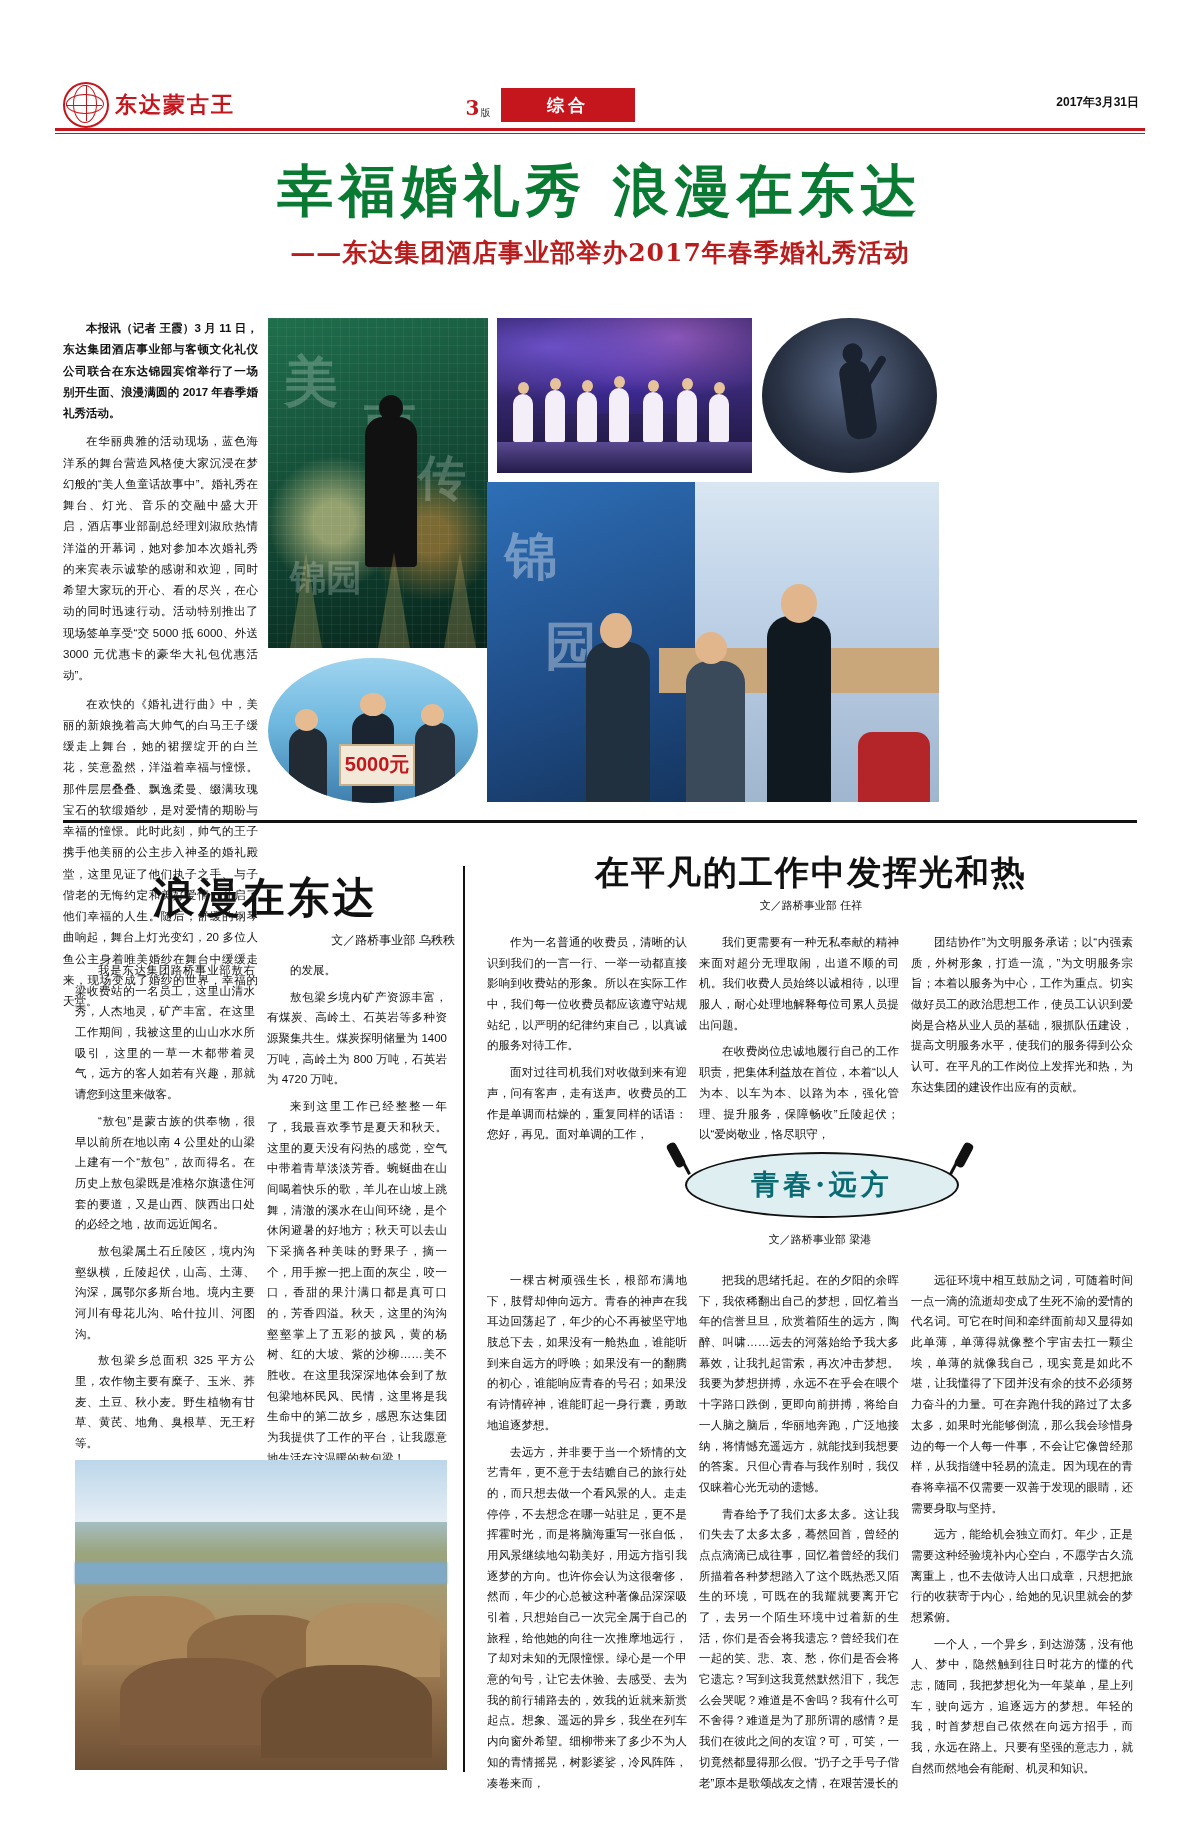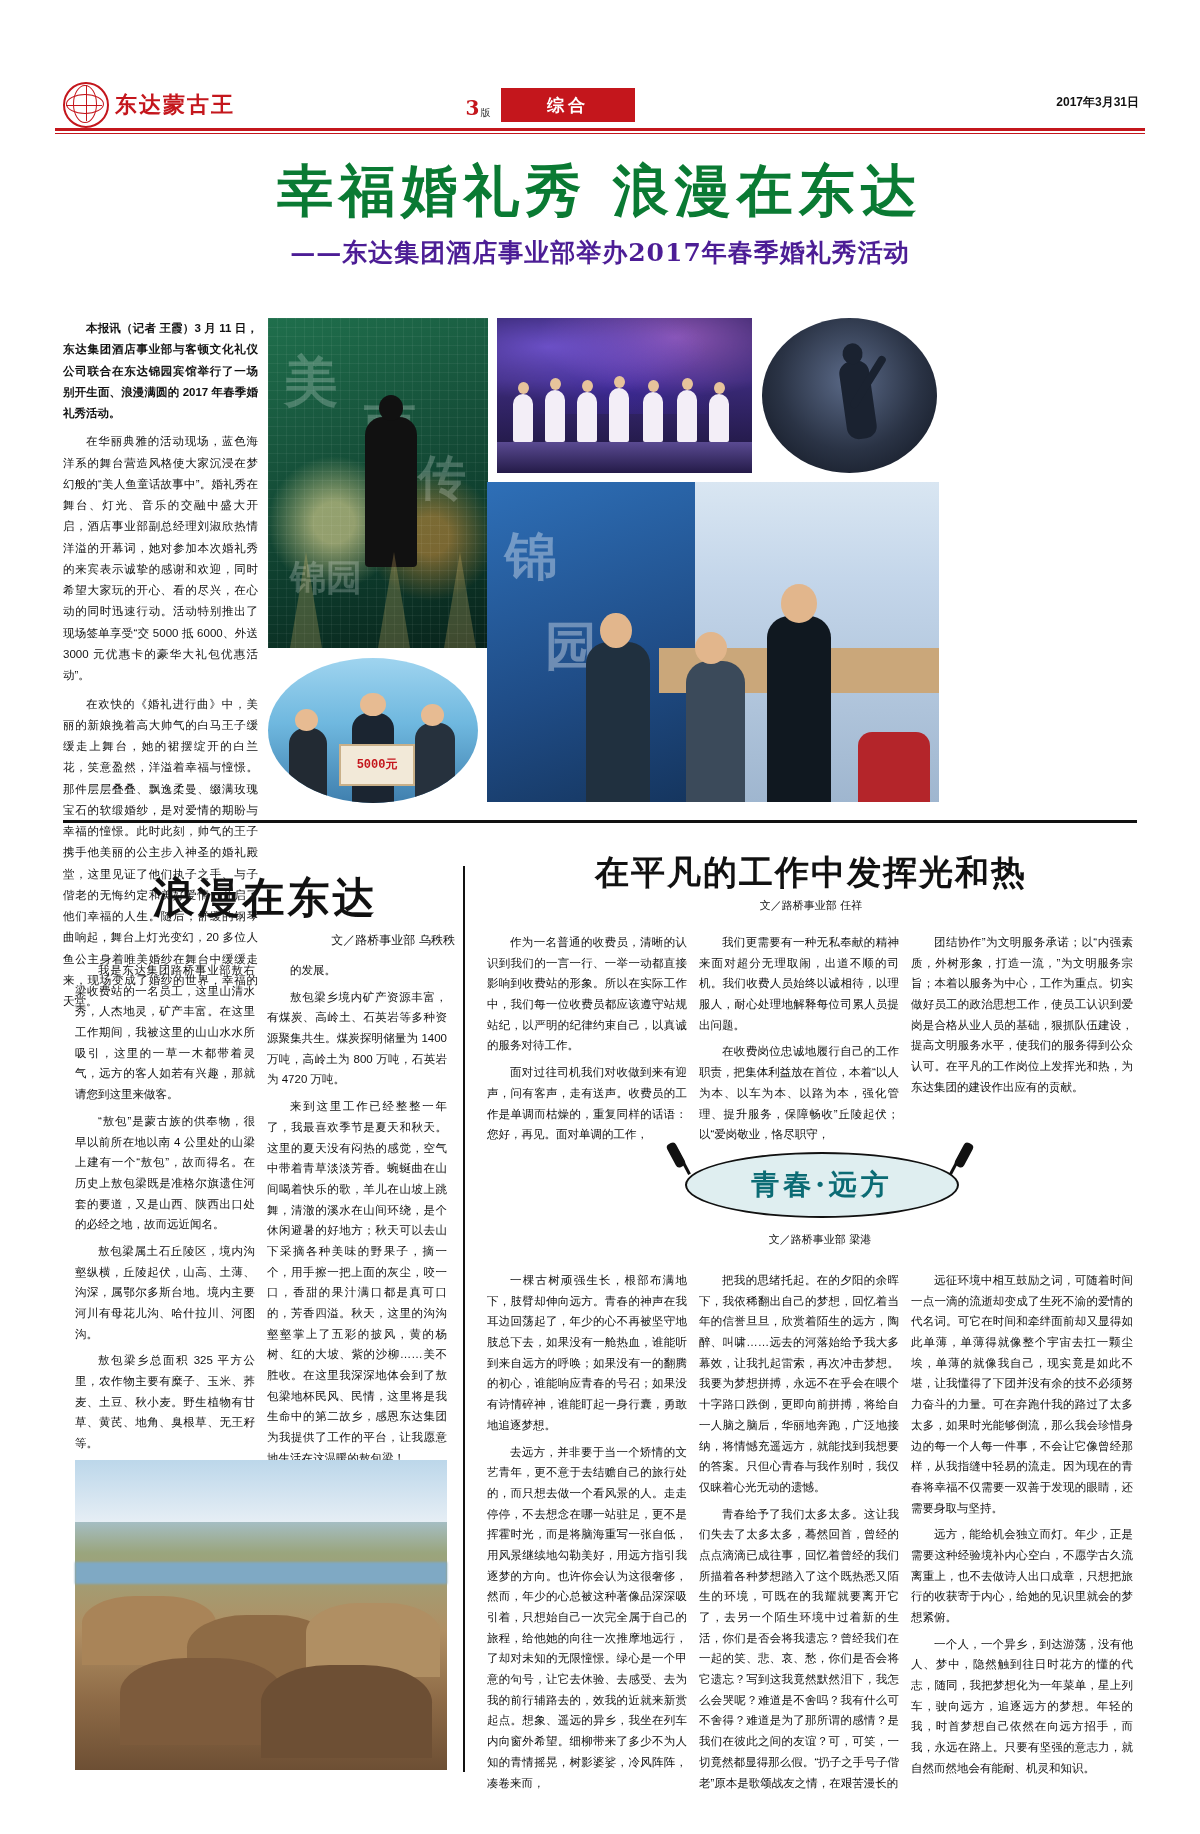--- a/index.html
+++ b/index.html
@@ -26,21 +26,21 @@
   .pagenum .n{font-size:20px;font-weight:bold;color:#c4161c;font-family:"DejaVu Serif",serif;}
   .pagenum .u{font-size:10px;color:#333;margin-left:1px;}
   .sectionbox{flex:1;height:34px;background:#c4161c;color:#fff;font-size:17px;font-weight:bold;display:flex;align-items:center;justify-content:center;letter-spacing:4px;}
   .issuedate{position:absolute;right:6px;top:14px;font-size:12px;font-weight:bold;color:#111;}
   .rule-red{position:absolute;left:0;top:48px;width:1090px;height:3px;background:#c4161c;}
   .rule-thin{position:absolute;left:0;top:53px;width:1090px;height:1px;background:#c4161c;}
 
   
   .headline{position:absolute;left:0;top:78px;width:1090px;text-align:center;}
   .headline .h1{font-family:"DejaVu Serif","Liberation Serif",serif;font-size:56px;font-weight:bold;color:#0a7a33;letter-spacing:6px;line-height:1.15;}
-  .headline .h2{margin-top:14px;font-family:"DejaVu Serif",serif;font-size:25px;font-weight:bold;color:#4c1d95;letter-spacing:1px;}
+  .headline .h2{margin-top:14px;font-family:"DejaVu Serif",serif;font-size:25px;font-weight:bold;color:#b91c1c;letter-spacing:1px;}
 
   
   .lead-col{position:absolute;left:8px;top:238px;width:195px;font-size:11.5px;line-height:1.85;color:#111;text-align:justify;}
   .lead-col p{margin:0 0 7px 0;text-indent:2em;}
   .lead-col .b{font-weight:bold;}
 
   
   .ph{position:absolute;overflow:hidden;}
   .p1{left:213px;top:238px;width:220px;height:330px;}
   .p2{left:442px;top:238px;width:255px;height:155px;}
@@ -84,21 +84,21 @@
   .g-sign .table{position:absolute;left:38%;top:52%;width:62%;height:14%;background:#caa77a;}
   .g-sign .person{position:absolute;bottom:0;background:#20303f;border-radius:22px 22px 0 0;}
   .g-sign .head{position:absolute;border-radius:50%;background:#e2b68c;}
   .g-sign .red{position:absolute;right:2%;bottom:0;width:16%;height:22%;background:#b4252a;border-radius:14px 14px 0 0;}
 
   
   .g-award{width:100%;height:100%;background:linear-gradient(180deg,#9fd4ef 0%,#6fb8df 45%,#3f7fae 100%);position:relative;}
   .g-award .p{position:absolute;bottom:0;background:#222a33;border-radius:16px 16px 0 0;}
   .g-award .h{position:absolute;border-radius:50%;background:#e7bb92;}
   .g-award .board{position:absolute;left:34%;bottom:12%;width:34%;height:26%;background:#f2e9d8;border:2px solid #c9b089;display:flex;align-items:center;justify-content:center;}
-  .g-award .board span{color:#c4161c;font-family:Liberation Mono, monospace;font-weight:bold;font-size:12px;}
+  .g-award .board span{color:#c4161c;font-family:Liberation Sans, sans-serif;font-weight:bold;font-size:20px;}
 
   
   .mid-rule{position:absolute;left:8px;top:740px;width:1074px;height:3px;background:#111;}
 
   
   .bl-title{position:absolute;left:20px;top:790px;width:380px;text-align:center;
     font-family:"DejaVu Serif",serif;font-size:42px;font-weight:bold;letter-spacing:3px;color:#111;}
   .bl-byline{position:absolute;left:20px;top:852px;width:380px;text-align:right;font-size:12px;color:#111;font-family:"DejaVu Serif",serif;}
   .bl-col{position:absolute;font-size:11.5px;line-height:1.8;text-align:justify;color:#111;}
   .bl-col p{margin:0 0 6px 0;text-indent:2em;}

